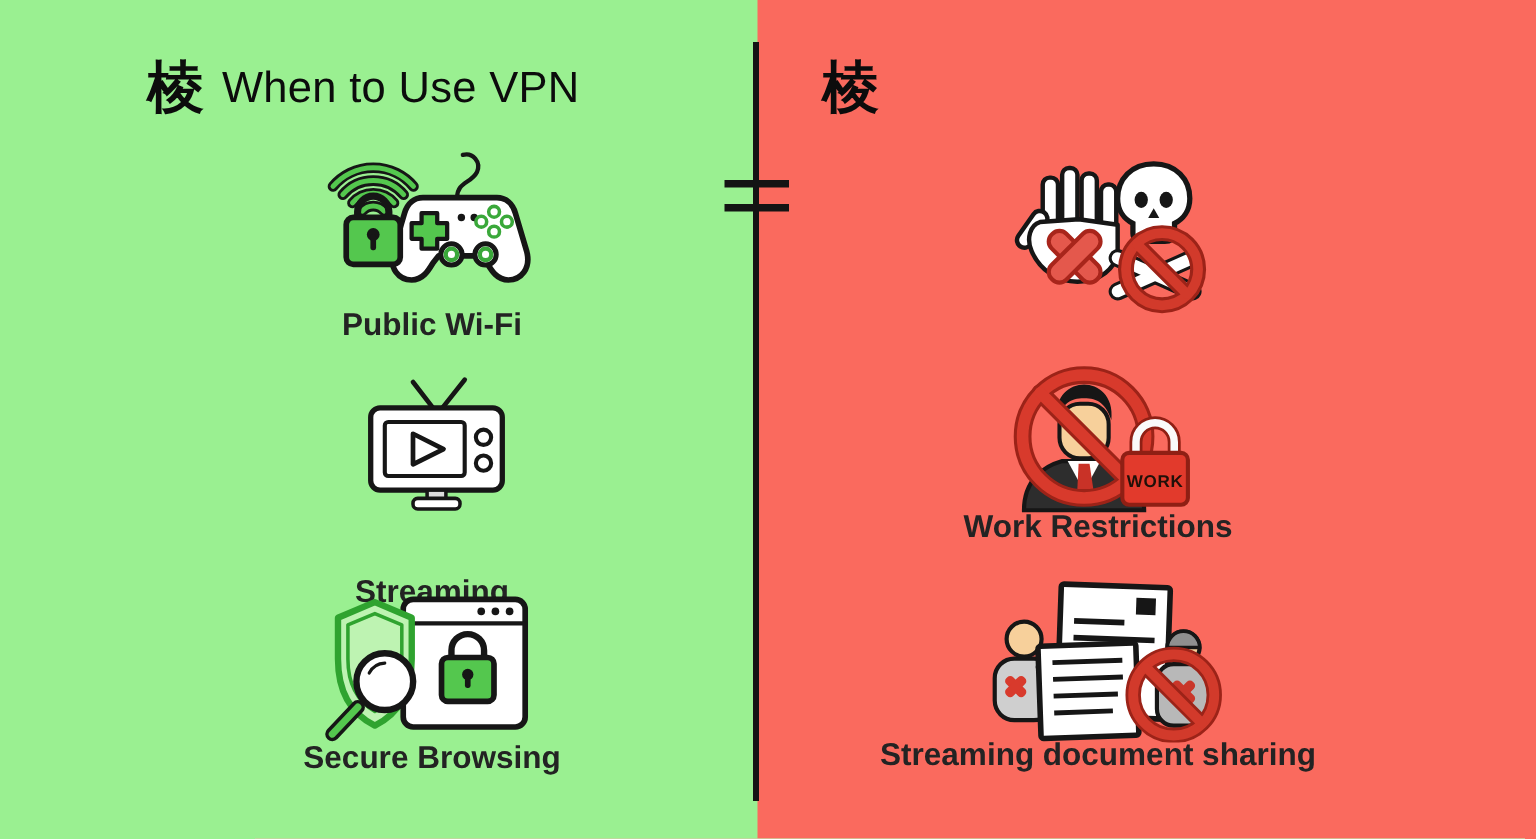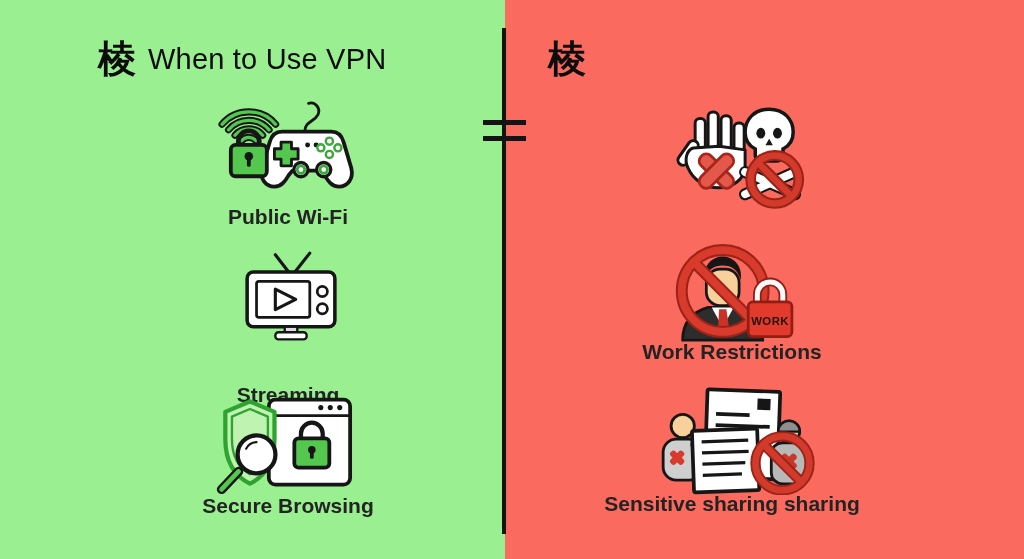--- a/index.html
+++ b/index.html
@@ -222,15 +222,15 @@
       </g>
 
       <g fill="none" stroke-linecap="round">
         <circle cx="142" cy="84" r="29" stroke="#9c2318" stroke-width="11"></circle>
         <path d="M 122 64 L 162 104" stroke="#9c2318" stroke-width="11"></path>
         <circle cx="142" cy="84" r="29" stroke="#d23a2b" stroke-width="7"></circle>
         <path d="M 122 64 L 162 104" stroke="#d23a2b" stroke-width="7"></path>
       </g>
     </svg>
   </div>
-  <div class="item-label r-col" style="top:492px;">Sensitive sharing sharing</div>
+  <div class="item-label r-col" style="top:492px;">Streaming document sharing</div>
 
 </div>
 
 </body></html>

